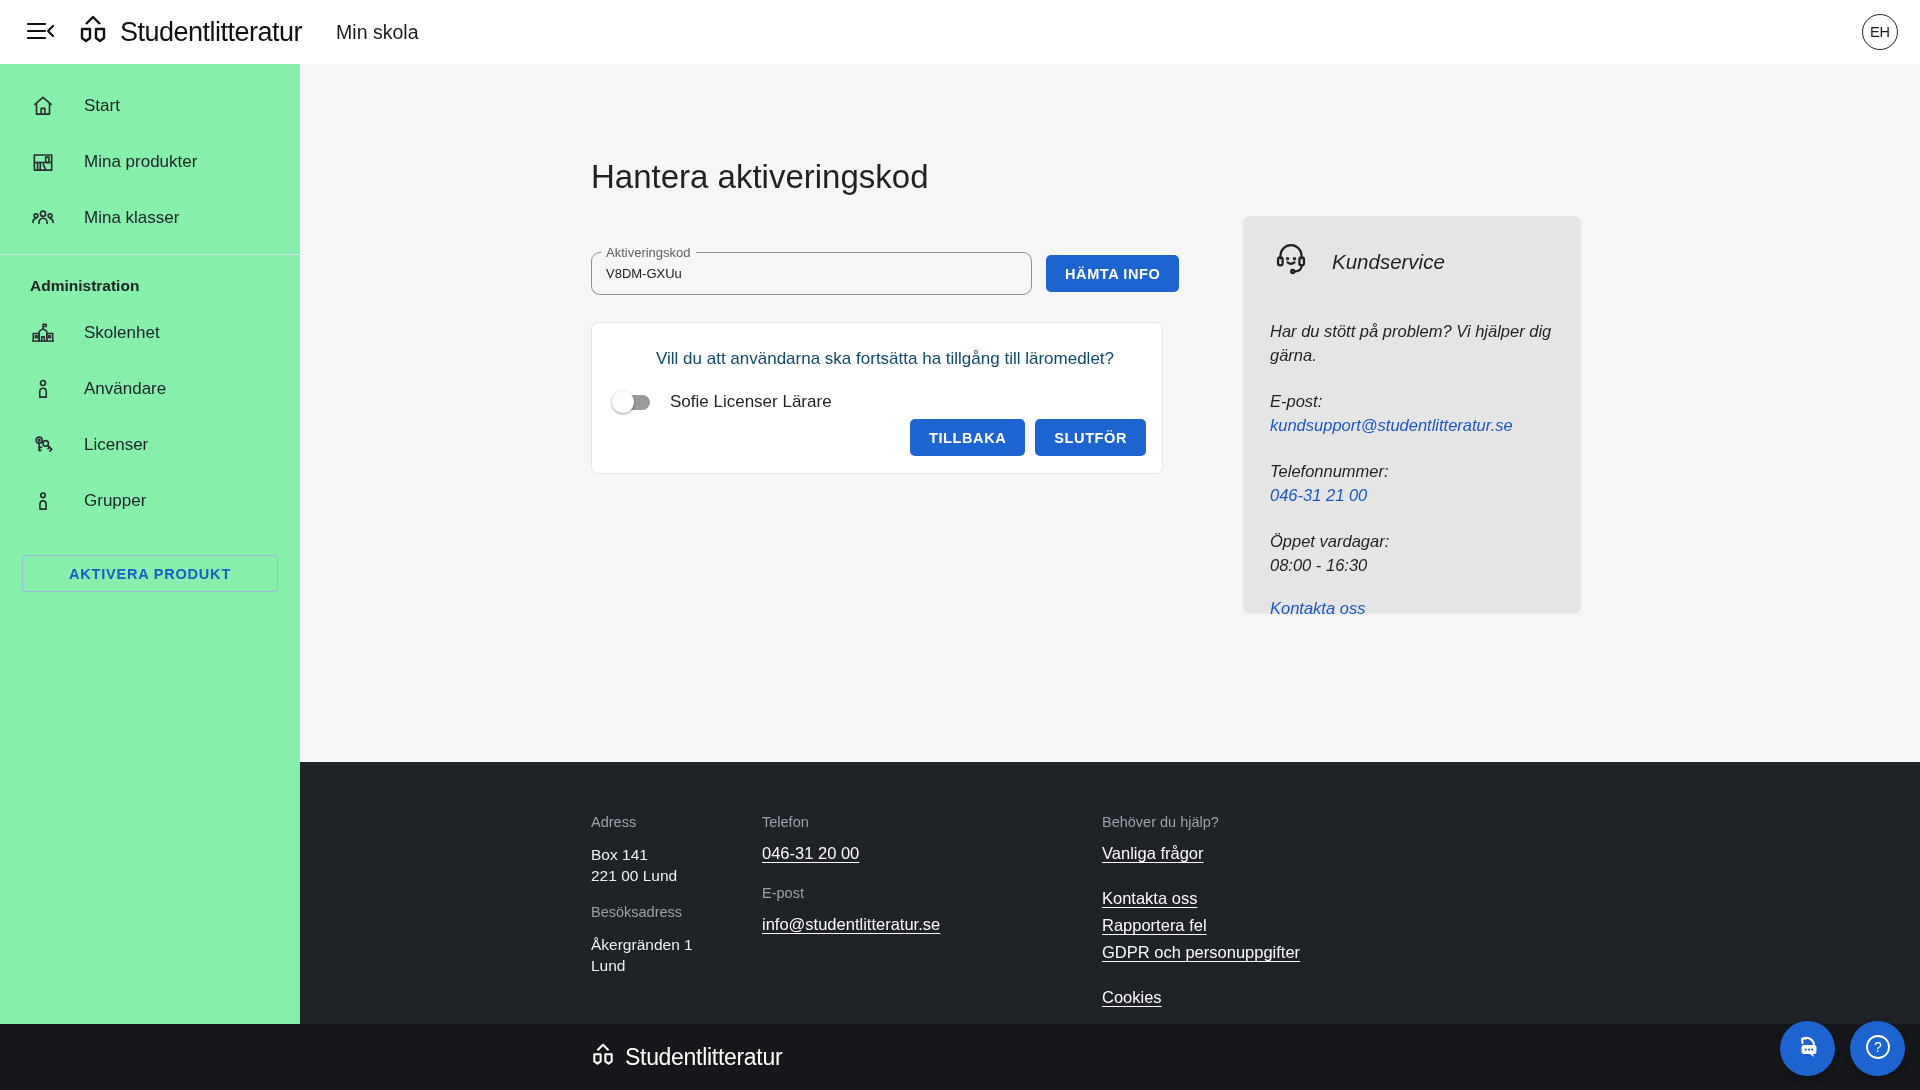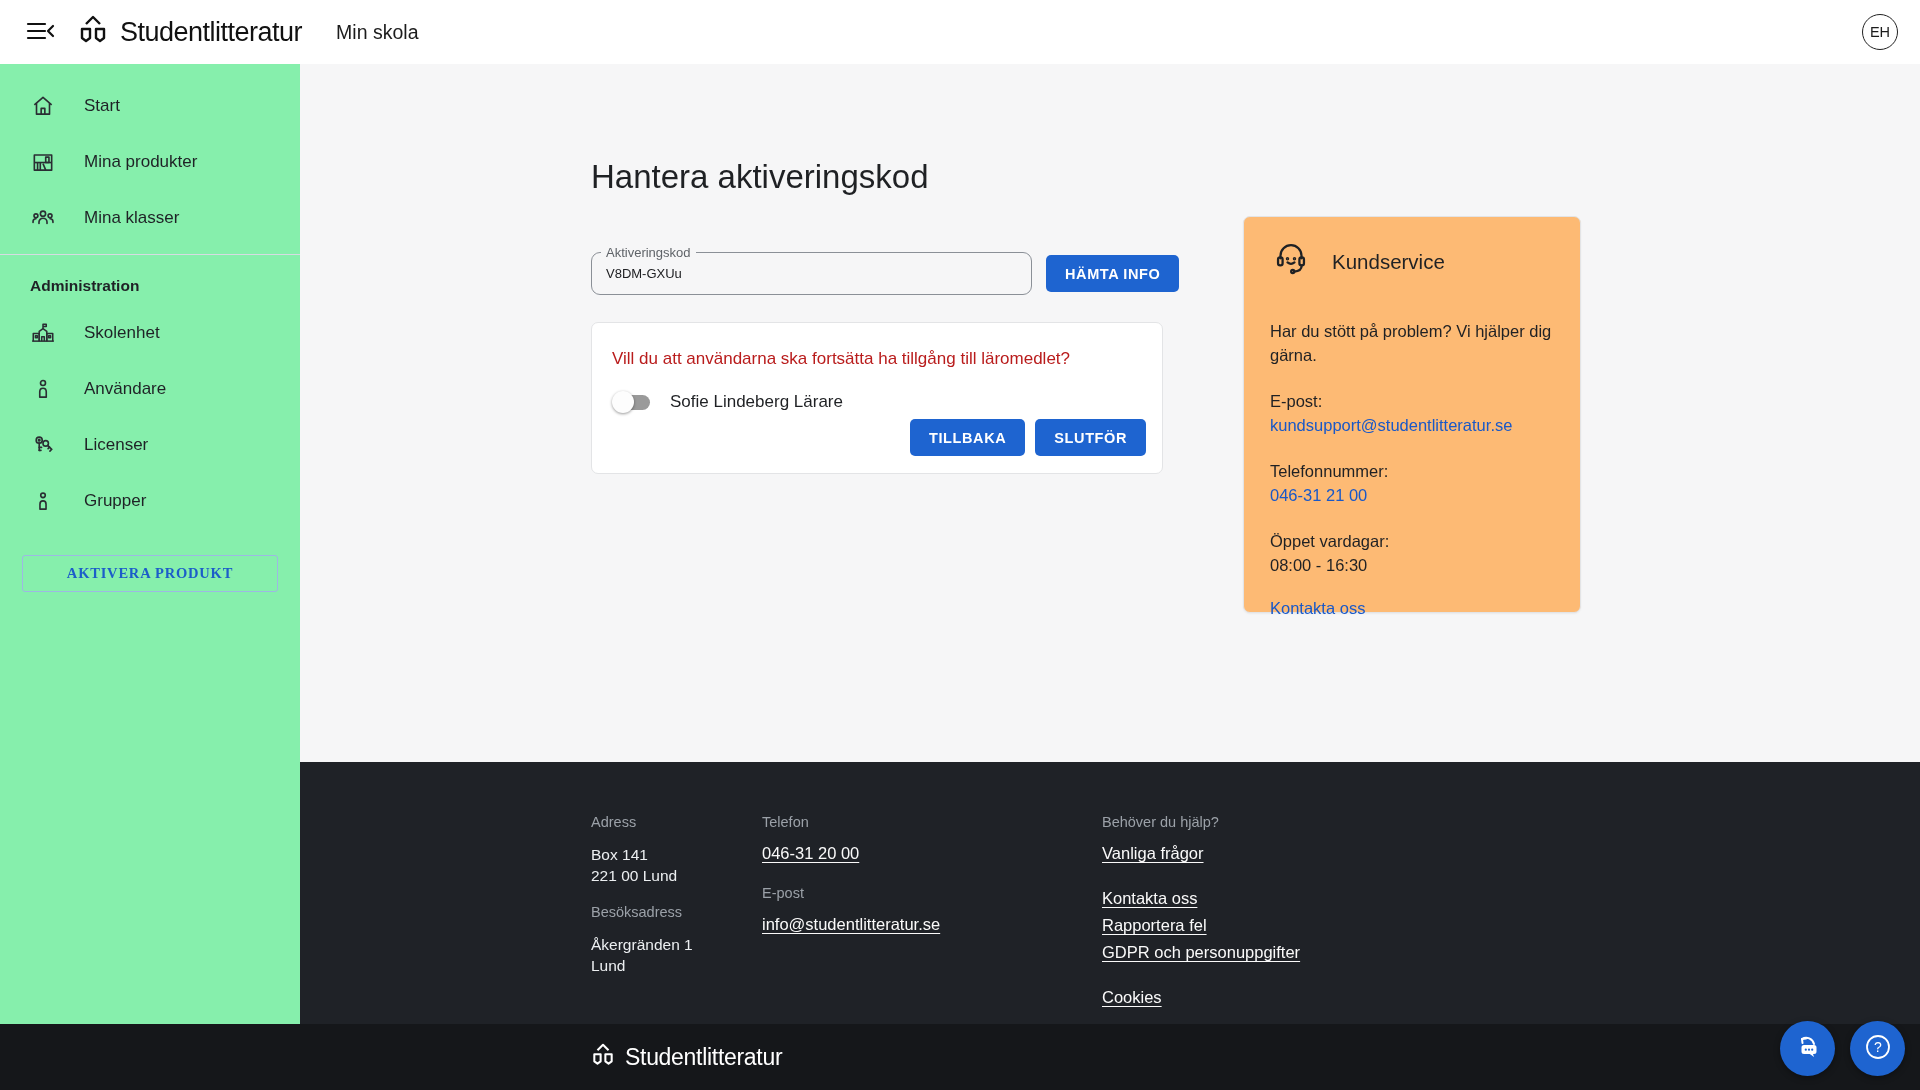--- a/index.html
+++ b/index.html
@@ -20,45 +20,45 @@
   
   .body-row { flex:1 1 auto; display:flex; min-height:0; }
 
   
   .sidebar { width:300px; flex:0 0 300px; background:#86efac; padding-top:14px; }
   .nav-item { display:flex; align-items:center; height:56px; padding:0 16px 0 30px; cursor:pointer; }
   .nav-item .ic { width:26px; height:26px; margin-right:28px; flex:0 0 26px; }
   .nav-item .lbl { font-size:17px; color:#1f2226; }
   .side-divider { border:none; border-top:1px solid #d7dbe2; margin:8px 0 0 0; }
   .section-hdr { font-size:15.5px; font-weight:700; color:#1f2226; padding:22px 16px 10px 30px; }
-  .activate-btn { display:block; margin:26px auto 0 auto; width:256px; height:37px; background:transparent; border:1px solid #9db8e3; border-radius:3px; color:#1c5dc9; font-size:14.5px; font-weight:700; letter-spacing:0.8px; cursor:pointer; font-family:Liberation Serif, serif; }
+  .activate-btn { display:block; margin:26px auto 0 auto; width:256px; height:37px; background:transparent; border:1px solid #9db8e3; border-radius:3px; color:#1c5dc9; font-size:14.5px; font-weight:700; letter-spacing:0.8px; cursor:pointer; font-family:Liberation Sans, sans-serif; }
 
   
   .main { flex:1 1 auto; display:flex; flex-direction:column; min-width:0; background:#f6f6f7; }
   .content { position:relative; flex:1 1 auto; }
 
   .page-title { position:absolute; left:291px; top:94px; font-size:33px; font-weight:400; color:#1f2124; }
 
   .code-row { position:absolute; left:291px; top:188px; display:flex; align-items:center; }
   .text-field { position:relative; width:441px; height:43px; border:1px solid #8b9097; border-radius:9px; background:transparent; }
   .text-field .float-label { position:absolute; top:-8px; left:9px; background:#f6f6f7; padding:0 5px; font-size:13px; color:#5f6368; line-height:15px; }
   .text-field input { width:100%; height:100%; border:none; background:transparent; outline:none; padding:0 14px; font-size:13px; color:#202124; font-family:"Liberation Sans", sans-serif; }
   .btn-primary { background:#1e64d0; color:#fff; border:none; border-radius:5px; height:37px; padding:0 19px; font-size:14.5px; font-weight:700; letter-spacing:0.6px; cursor:pointer; font-family:"Liberation Sans", sans-serif; }
   .code-row .btn-primary { margin-left:14px; }
 
   .confirm-card { position:absolute; left:291px; top:258px; width:572px; height:152px; background:#fff; border:1px solid #e3e4e6; border-radius:7px; padding:26px 20px 0 20px; }
-  .question { font-size:17px; color:#b91c1c; }
+  .question { font-size:17px; color:#0c4a6e;margin-left:44px; }
   .toggle-row { display:flex; align-items:center; margin-top:21px; }
   .switch { position:relative; width:40px; height:24px; margin-right:18px; cursor:pointer; }
   .switch .track { position:absolute; left:3px; top:5px; width:35px; height:15px; border-radius:8px; background:#9a9a9a; }
   .switch .thumb { position:absolute; left:0; top:1px; width:22px; height:22px; border-radius:50%; background:#fdfdfd; box-shadow:0 1px 3px rgba(0,0,0,0.4); }
   .toggle-label { font-size:17px; color:#1f2124; }
   .card-actions { position:absolute; right:16px; bottom:17px; display:flex; gap:10px; }
 
-  .support-card { position:absolute; left:943px; top:152px; width:338px; height:397px; background:#fdba74; border:1px solid #e3e4e6; border-radius:7px; padding:22px 26px 0 26px; box-shadow:0 1px 2px rgba(0,0,0,0.05); }
+  .support-card { position:absolute; left:943px; top:152px; width:338px; height:397px; background:#e5e5e5; border:1px solid #e3e4e6; border-radius:7px; padding:22px 26px 0 26px; box-shadow:0 1px 2px rgba(0,0,0,0.05);font-style:italic; }
   .support-hdr { display:flex; align-items:center; gap:20px; }
   .support-title { font-size:20.5px; color:#1f2124; }
   .support-card p { font-size:16.5px; line-height:24px; color:#1f2124; }
   .support-intro { margin-top:34px; width:290px; }
   .sc-label { margin-top:22px; }
   .sc-link { color:#1958c8; text-decoration:none; cursor:pointer; }
   .sc-contact { display:inline-block; margin-top:22px; font-size:16.5px; }
 
   
   .footer { flex:0 0 262px; background:#1f2227; position:relative; color:#f2f2f2; }
@@ -226,21 +226,21 @@
           <button class="btn-primary">HÄMTA INFO</button>
         </div>
 
         <div class="confirm-card">
           <div class="question">Vill du att användarna ska fortsätta ha tillgång till läromedlet?</div>
           <div class="toggle-row">
             <span class="switch" role="switch" aria-checked="false">
               <span class="track"></span>
               <span class="thumb"></span>
             </span>
-            <span class="toggle-label">Sofie Lindeberg Lärare</span>
+            <span class="toggle-label">Sofie Licenser Lärare</span>
           </div>
           <div class="card-actions">
             <button class="btn-primary">TILLBAKA</button>
             <button class="btn-primary">SLUTFÖR</button>
           </div>
         </div>
 
         <aside class="support-card">
           <div class="support-hdr">
             <span>

